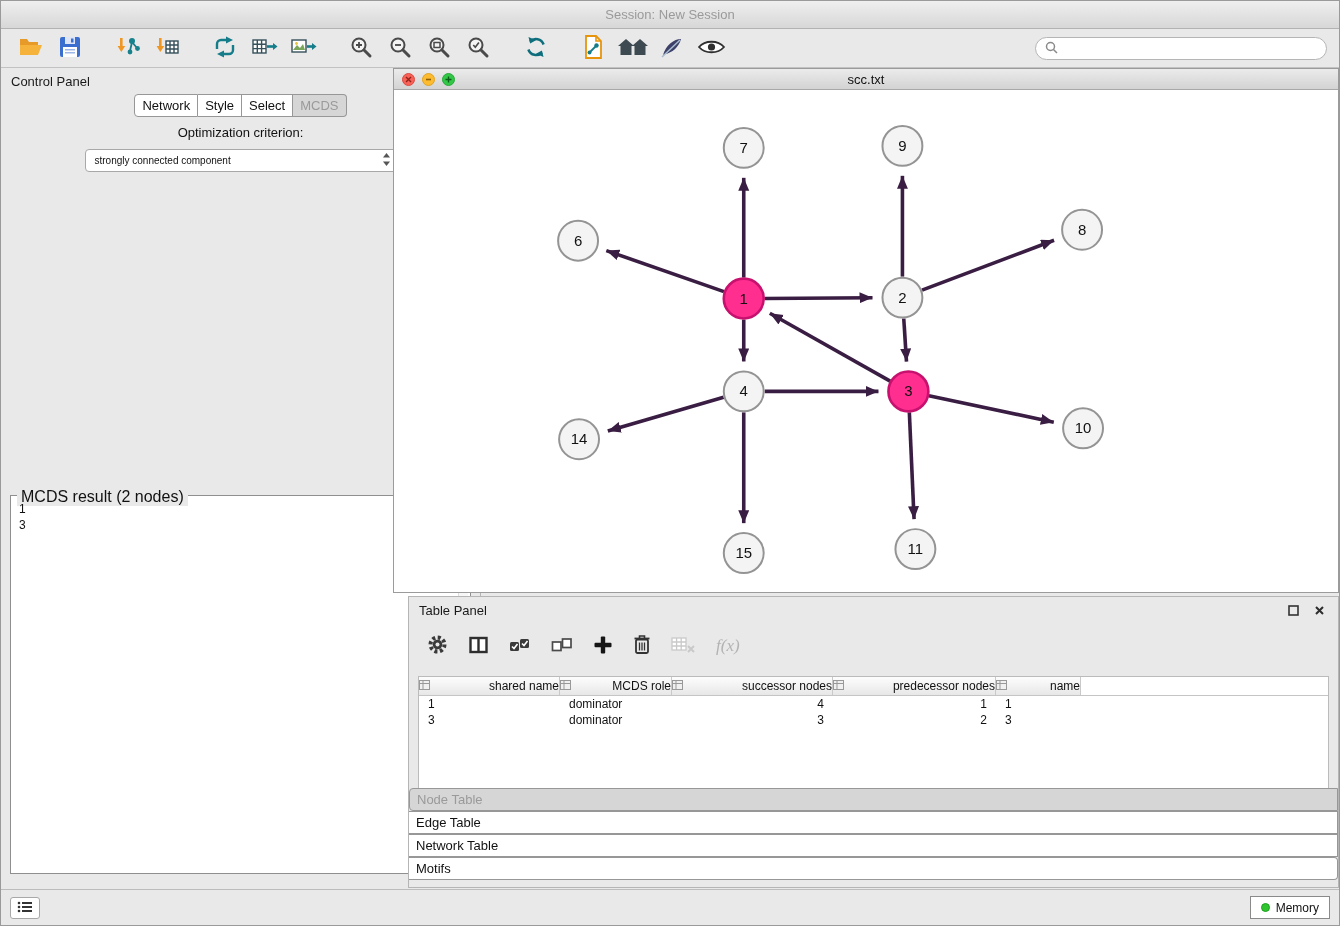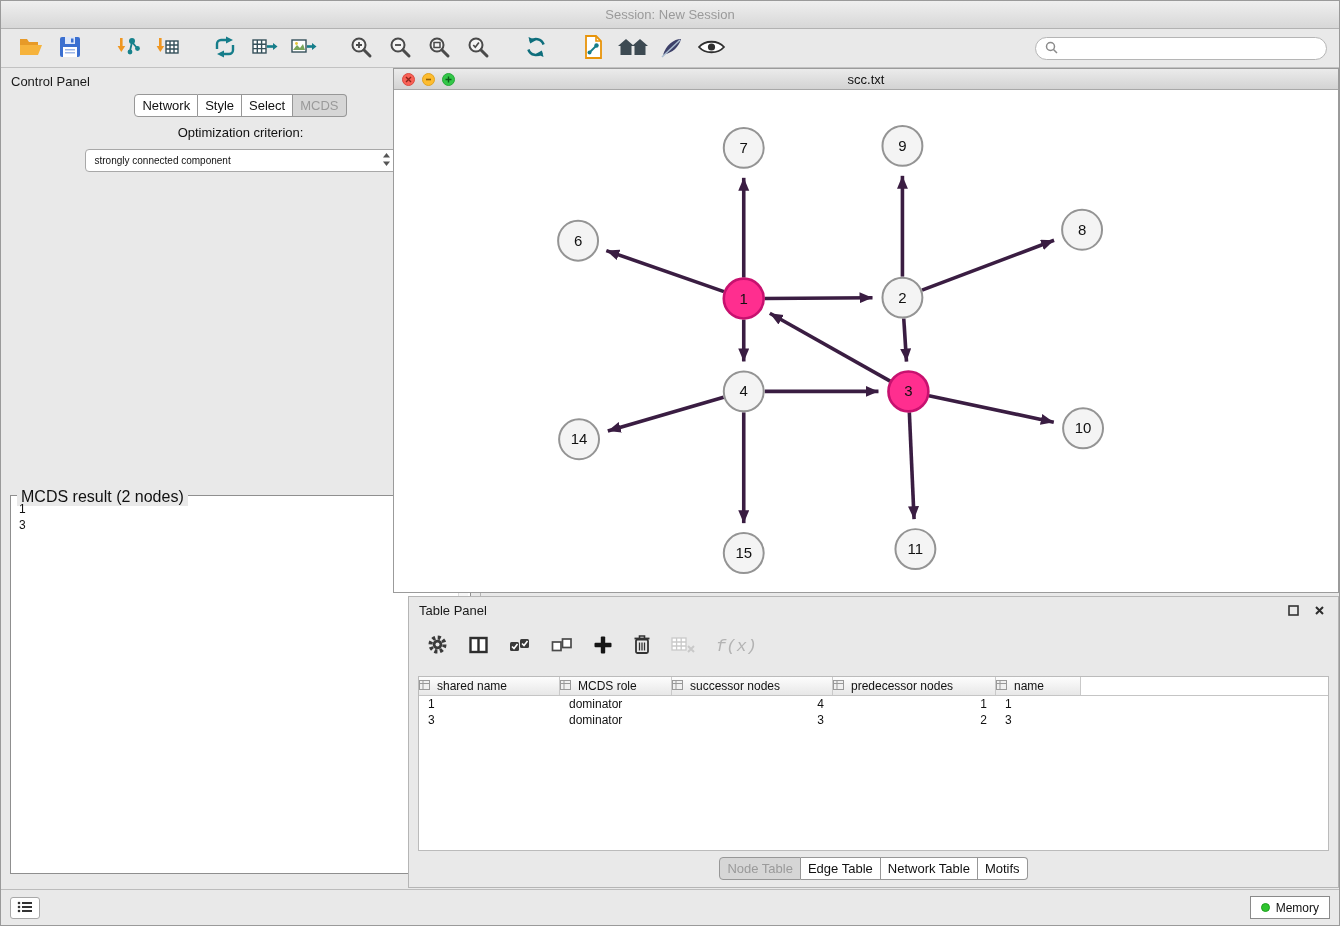--- a/index.html
+++ b/index.html
@@ -50,29 +50,29 @@
   .light.red{background:#f96156;border:1px solid #d94a41;}
   .light.yellow{background:#fdbc2f;border:1px solid #e0a321;}
   .light.green{background:#33c748;border:1px solid #27a83a;}
   .net-content{position:absolute;top:22px;left:0;right:0;bottom:0;background:#fff;}
   #graph-svg{width:100%;height:100%;display:block;}
   #graph-svg text{font-family:"Liberation Sans",sans-serif;}
 
   
   .table-panel{position:absolute;left:407px;top:595px;right:0;height:292px;background:#e9e9e9;border:1px solid #b5b5b5;}
   .tp-toolbar{position:absolute;top:28px;left:0;right:0;height:42px;display:flex;align-items:center;gap:20px;padding:0 18px;}
-  .fx{font-family:Liberation Mono, monospace;font-style:italic;font-size:17px;color:#b3b3b3;}
+  .fx{font-family:Liberation Serif, serif;font-style:italic;font-size:17px;color:#b3b3b3;}
   .table-area{position:absolute;top:79px;left:9px;right:9px;bottom:36px;background:#fff;border:1px solid #bbb;overflow:hidden;}
   .thead{display:flex;height:19px;background:#fff;border-bottom:1px solid #c5c5c5;}
-  .thcell{display:flex;align-items:center;justify-content:flex-start;gap:7px;font-size:12px;color:#111;border-right:1px solid #c9c9c9;background:linear-gradient(#fdfdfd,#e7e7e7);}
+  .thcell{display:flex;align-items:center;justify-content:space-between;gap:22px;font-size:12px;color:#111;border-right:1px solid #c9c9c9;background:linear-gradient(#fdfdfd,#e7e7e7);}
   .trow{display:flex;height:16px;line-height:16px;}
   .tcell{font-size:12px;color:#111;padding:0 9px;overflow:hidden;}
   .a-right{text-align:right;}
   .c0{width:141px}.c1{width:112px}.c2{width:161px}.c3{width:163px}.c4{width:85px}
-  .table-tabs{position:absolute;bottom:7px;left:0;right:0;display:flex;justify-content:center;}
+  .table-tabs{position:absolute;bottom:7px;left:0;right:0;display:flex;justify-content:center;flex-direction:column;}
 
   
   .statusbar{position:absolute;left:0;right:0;bottom:0;height:36px;background:#e9e9e9;border-top:1px solid #bcbcbc;}
   .menu-btn{position:absolute;left:9px;top:7px;width:30px;height:22px;background:#fff;border:1px solid #a8a8a8;border-radius:3px;display:flex;align-items:center;justify-content:center;}
   .memory-btn{position:absolute;right:9px;top:6px;height:23px;background:#fff;border:1px solid #8a8a8a;border-radius:0;display:flex;align-items:center;gap:6px;padding:0 10px;font-size:12px;color:#111;}
   .mem-dot{width:9px;height:9px;border-radius:50%;background:#2fc52f;border:1px solid #1ea01e;}
 </style>
 </head>
 <body>
 

